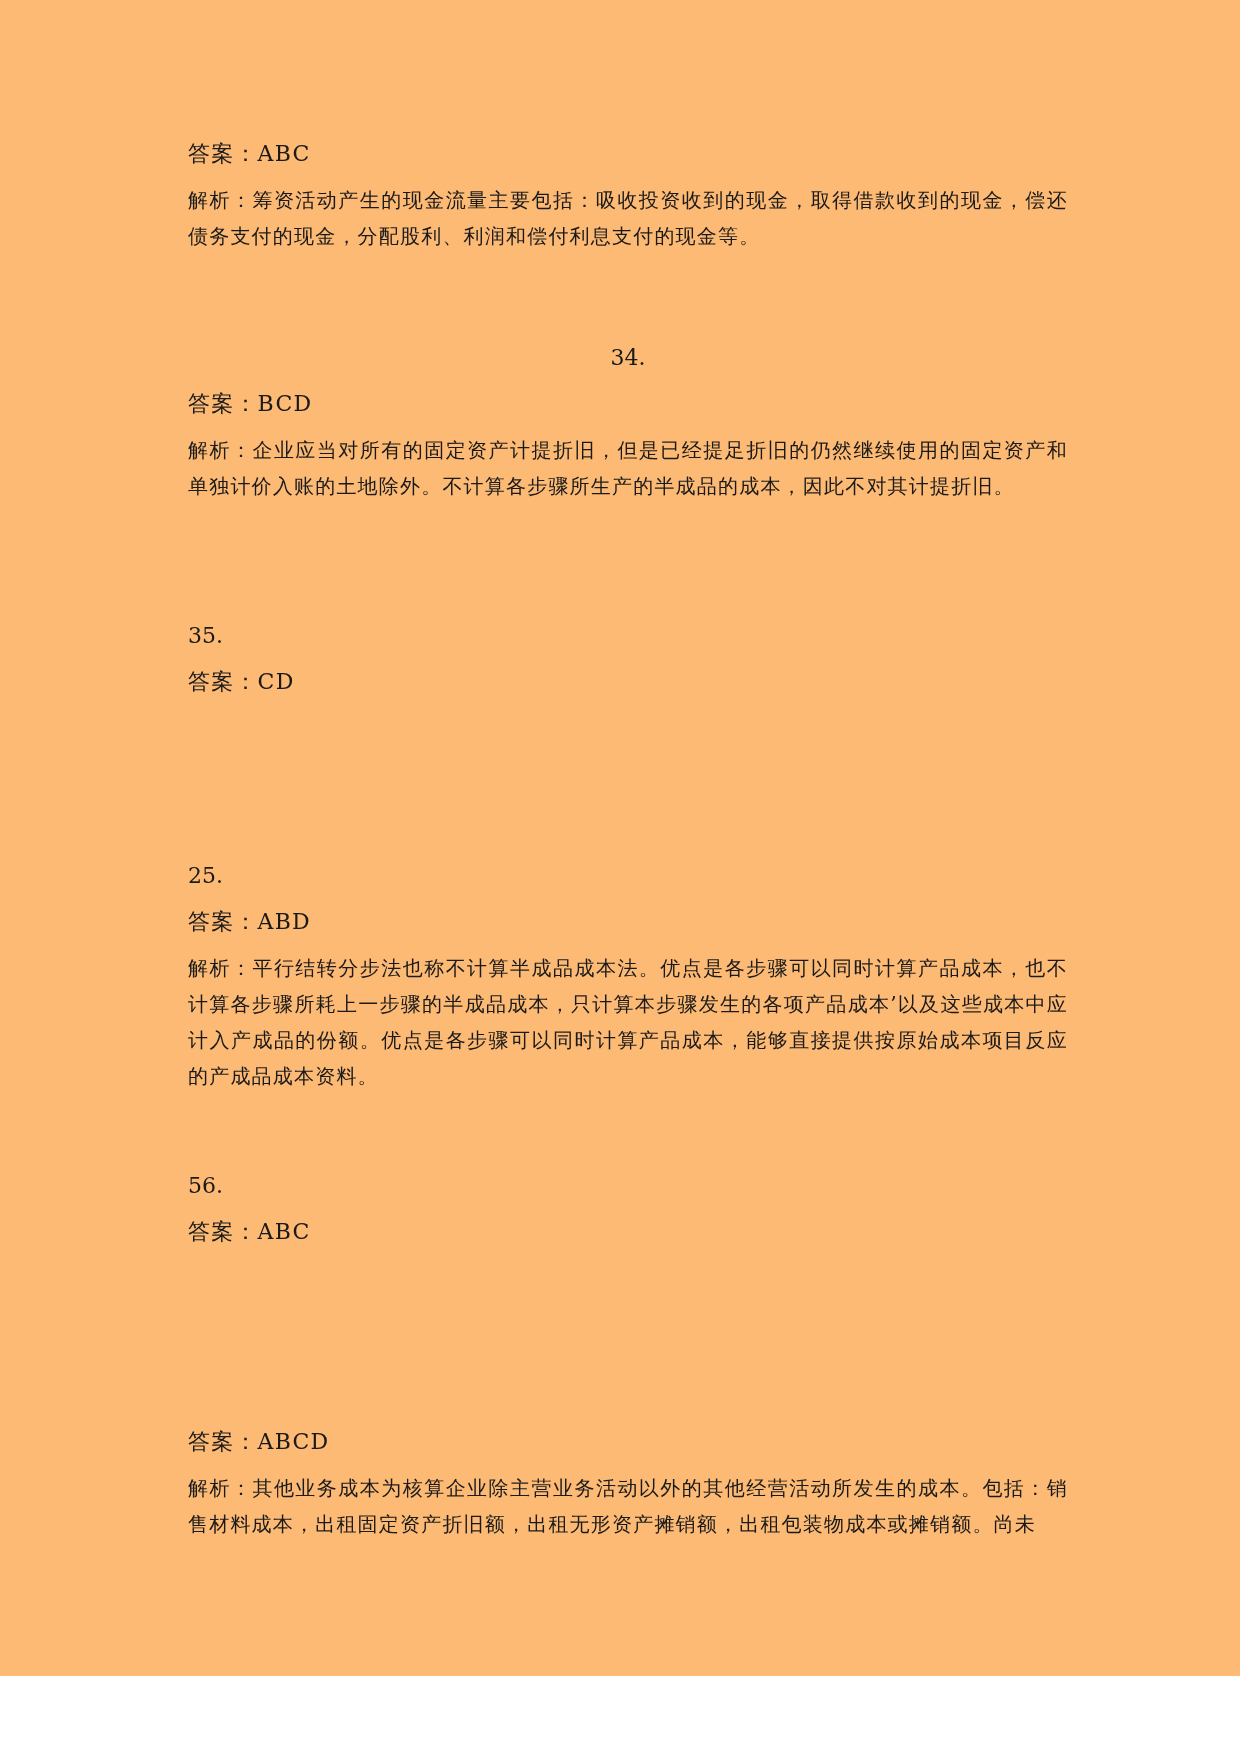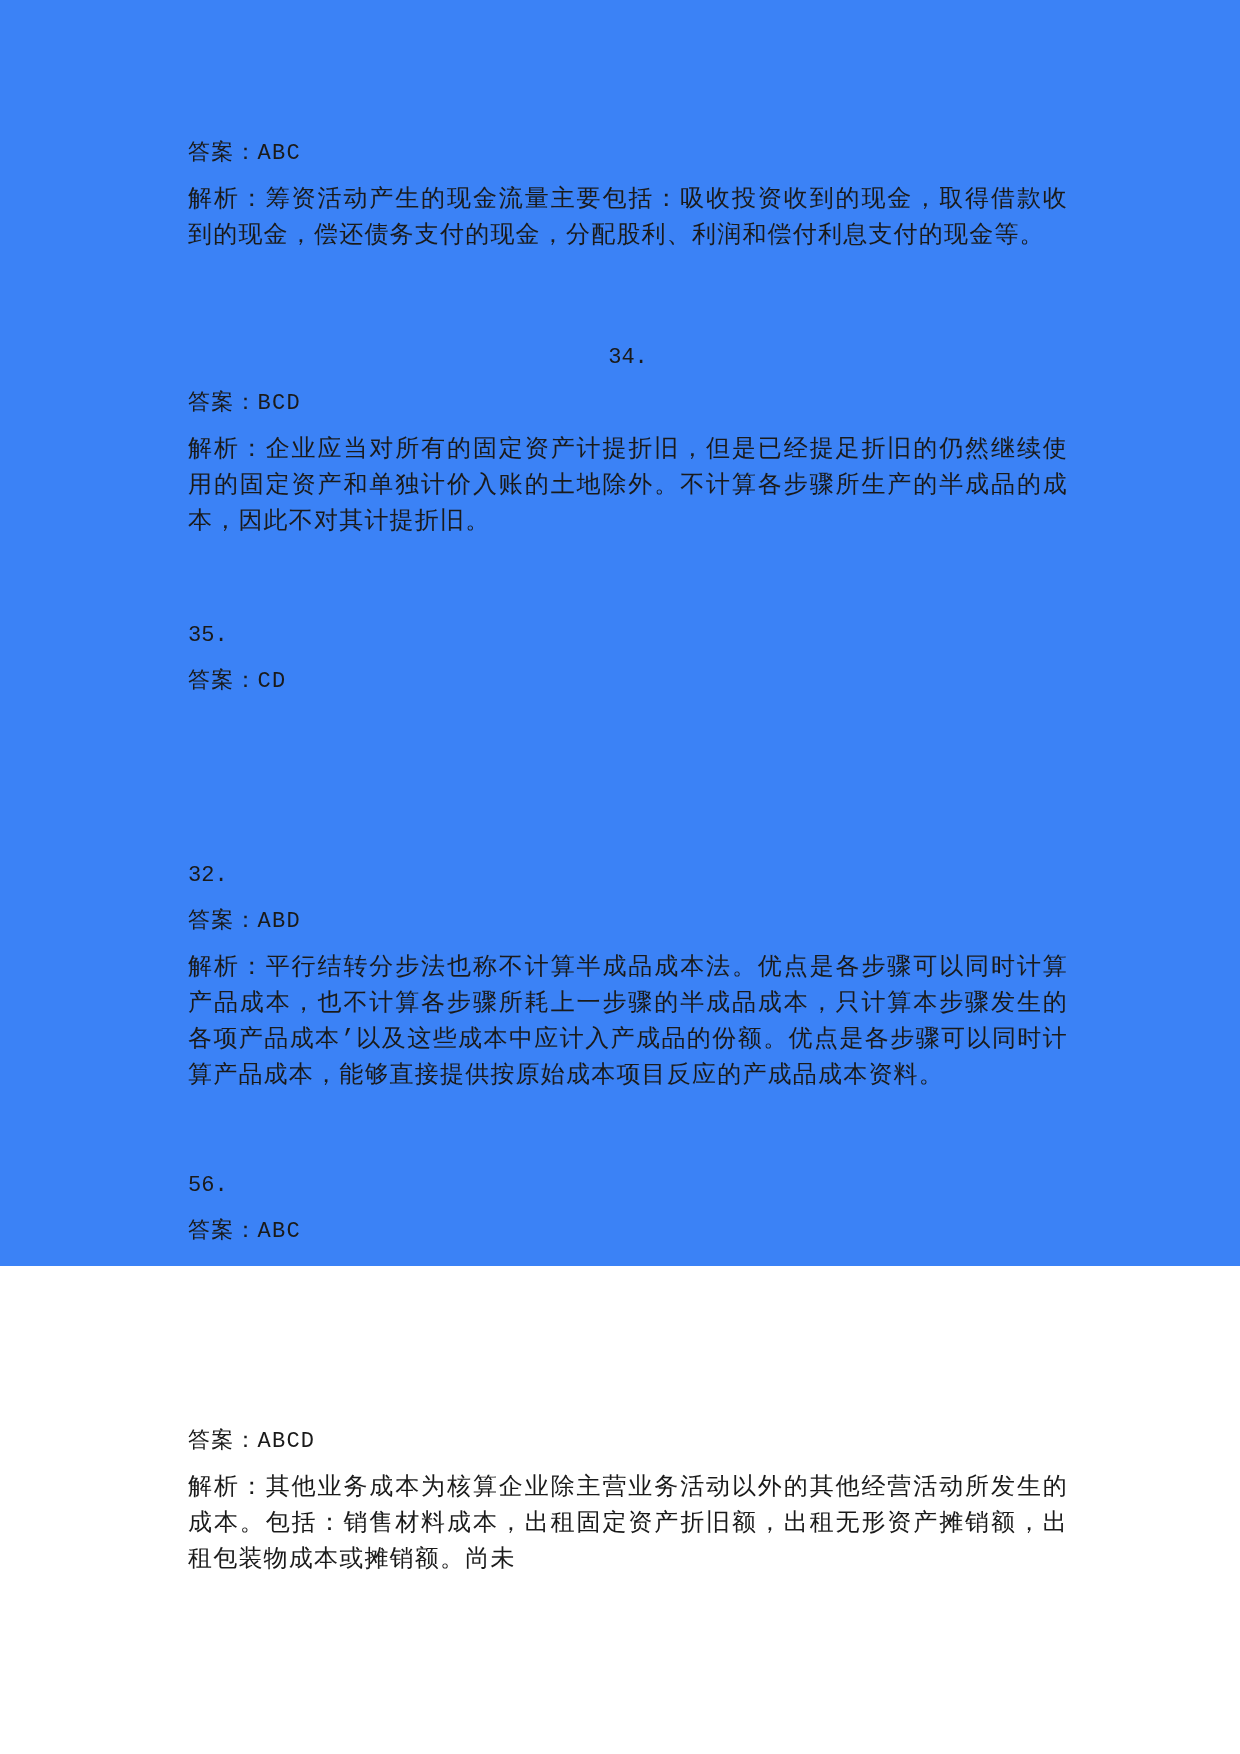--- a/index.html
+++ b/index.html
@@ -1,42 +1,42 @@
 <!DOCTYPE html>
 <html><head>
 <meta charset="utf-8">
 <style>
   html, body { margin: 0; padding: 0; background: #ffffff; }
   body {
     width: 1240px; height: 1754px; position: relative; overflow: hidden;
     font-family: "DejaVu Serif", "Liberation Serif", serif;
     color: #1a1a1a;
   }
-  .page { position: absolute; left: 0; top: 0; width: 1240px; height: 1266px; background: #3b82f6; font-family: Liberation Mono, monospace; }
-  .blk { position: absolute; left: 188px; width: 880px; font-size: 24px; line-height: 36px; letter-spacing: 1.2px; }
+  .page { position: absolute; left: 0; top: 0; width: 1240px; height: 1676px; background: #fdba74; }
+  .blk { position: absolute; left: 188px; width: 880px; font-size: 20px; line-height: 36px; letter-spacing: 1.2px; }
   .num { font-size: 22px; letter-spacing: 0; }
   .ans { font-size: 22px; }
   .exp { text-align: justify; text-align-last: left; }
 </style>
 </head>
 <body>
 
 <div class="page">
 
   <div class="blk ans" style="top:136px;">答案：ABC</div>
   <div class="blk exp" style="top:182px;">解析：筹资活动产生的现金流量主要包括：吸收投资收到的现金，取得借款收到的现金，偿还债务支付的现金，分配股利、利润和偿付利息支付的现金等。</div>
 
   <div class="blk num" style="top:340px;text-align:center;">34.</div>
   <div class="blk ans" style="top:386px;">答案：BCD</div>
   <div class="blk exp" style="top:432px;">解析：企业应当对所有的固定资产计提折旧，但是已经提足折旧的仍然继续使用的固定资产和单独计价入账的土地除外。不计算各步骤所生产的半成品的成本，因此不对其计提折旧。</div>
 
   <div class="blk num" style="top:618px;">35.</div>
   <div class="blk ans" style="top:664px;">答案：CD</div>
 
-  <div class="blk num" style="top:858px;">32.</div>
+  <div class="blk num" style="top:858px;">25.</div>
   <div class="blk ans" style="top:904px;">答案：ABD</div>
   <div class="blk exp" style="top:950px;">解析：平行结转分步法也称不计算半成品成本法。优点是各步骤可以同时计算产品成本，也不计算各步骤所耗上一步骤的半成品成本，只计算本步骤发生的各项产品成本’以及这些成本中应计入产成品的份额。优点是各步骤可以同时计算产品成本，能够直接提供按原始成本项目反应的产成品成本资料。</div>
 
   <div class="blk num" style="top:1168px;">56.</div>
   <div class="blk ans" style="top:1214px;">答案：ABC</div>
 
   <div class="blk ans" style="top:1424px;">答案：ABCD</div>
   <div class="blk exp" style="top:1470px;">解析：其他业务成本为核算企业除主营业务活动以外的其他经营活动所发生的成本。包括：销售材料成本，出租固定资产折旧额，出租无形资产摊销额，出租包装物成本或摊销额。尚未</div>
 
 </div>

